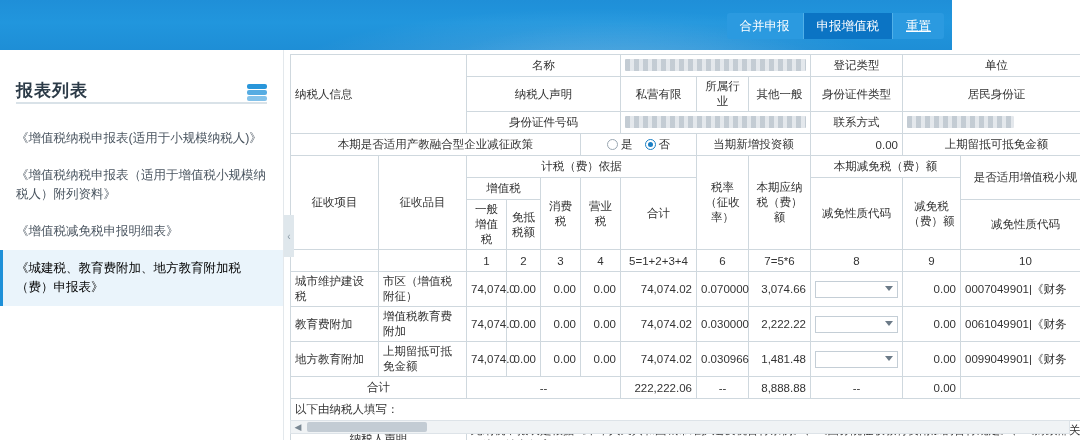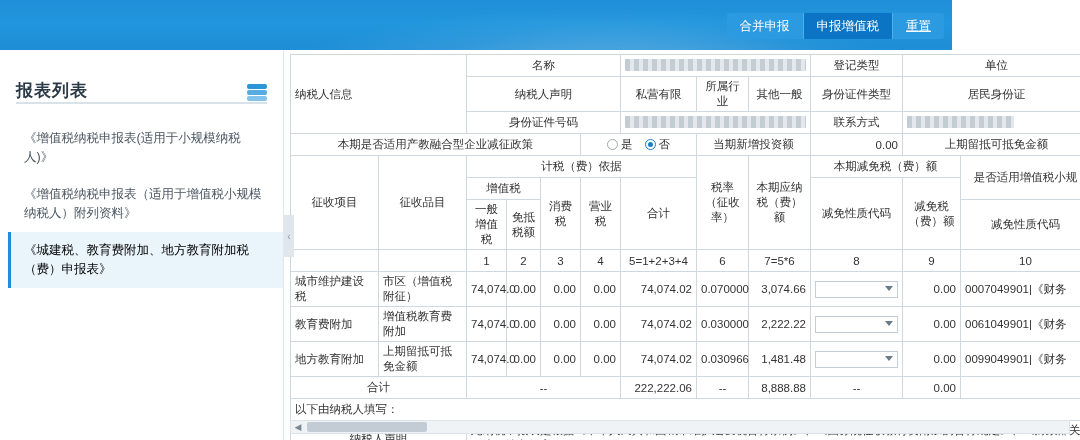--- a/index.html
+++ b/index.html
@@ -57,21 +57,21 @@
   .left-title { font-size: 17px; font-weight: bold; color: #2b3a47; letter-spacing: 1px; }
   .layers-icon { width: 20px; height: 18px; position: relative; cursor: pointer; }
   .layers-icon i {
     position: absolute; left: 0; width: 20px; height: 5px;
     background: #1e90d8; border-radius: 2px; display: block; transform: skewX(-0deg);
   }
   .layers-icon i:nth-child(1) { top: 0; opacity: .95; }
   .layers-icon i:nth-child(2) { top: 6px; opacity: .75; }
   .layers-icon i:nth-child(3) { top: 12px; opacity: .55; }
 
-  .menu { margin-top: 6px; padding-left: 8px; }
+  .menu { margin-top: 6px; }
   .menu-item {
     padding: 9px 14px 9px 16px;
     font-size: 12.5px; color: #4a5560; line-height: 19px;
     cursor: pointer;
   }
   .menu-item.selected {
     background: #eaf4fb; color: #000000;
     border-left: 3px solid #1e90d8; padding-left: 13px;
   }
 
@@ -166,20 +166,21 @@
       <div class="left-title">报表列表</div>
       <div class="layers-icon">
           <i></i>
           <i></i>
           <i></i>
         </div>
     </div>
     <div class="menu">
       <div class="menu-item">《增值税纳税申报表(适用于小规模纳税人)》</div>
       <div class="menu-item">《增值税纳税申报表（适用于增值税小规模纳税人）附列资料》</div>
+      <div class="menu-item">《增值税减免税申报明细表》</div>
       <div class="menu-item selected">《城建税、教育费附加、地方教育附加税（费）申报表》</div>
     </div>
   </div>
 
   <div class="right">
     <div class="scroll-arrow-left">‹</div>
 
     <table class="grid">
       <colgroup>
         <col style="width:88px">

